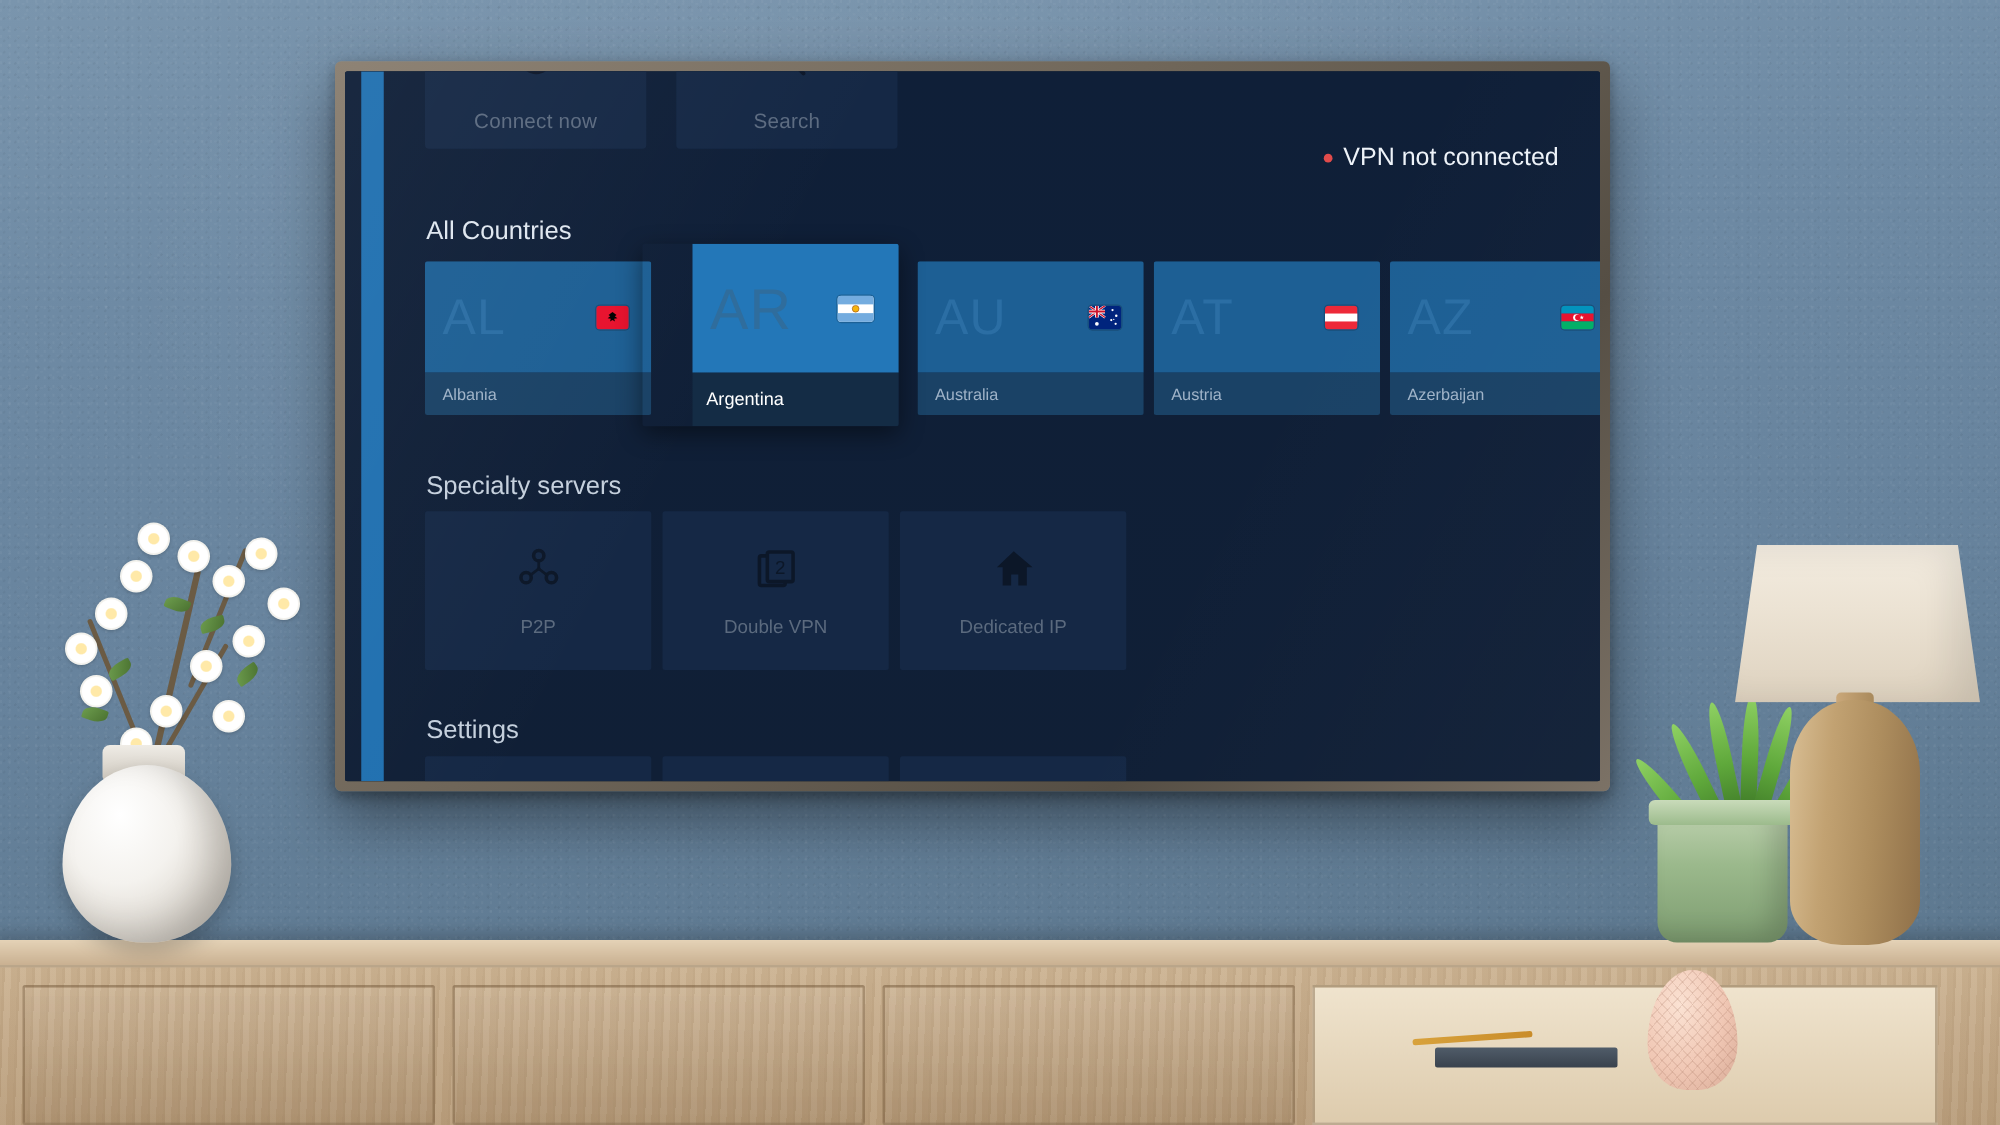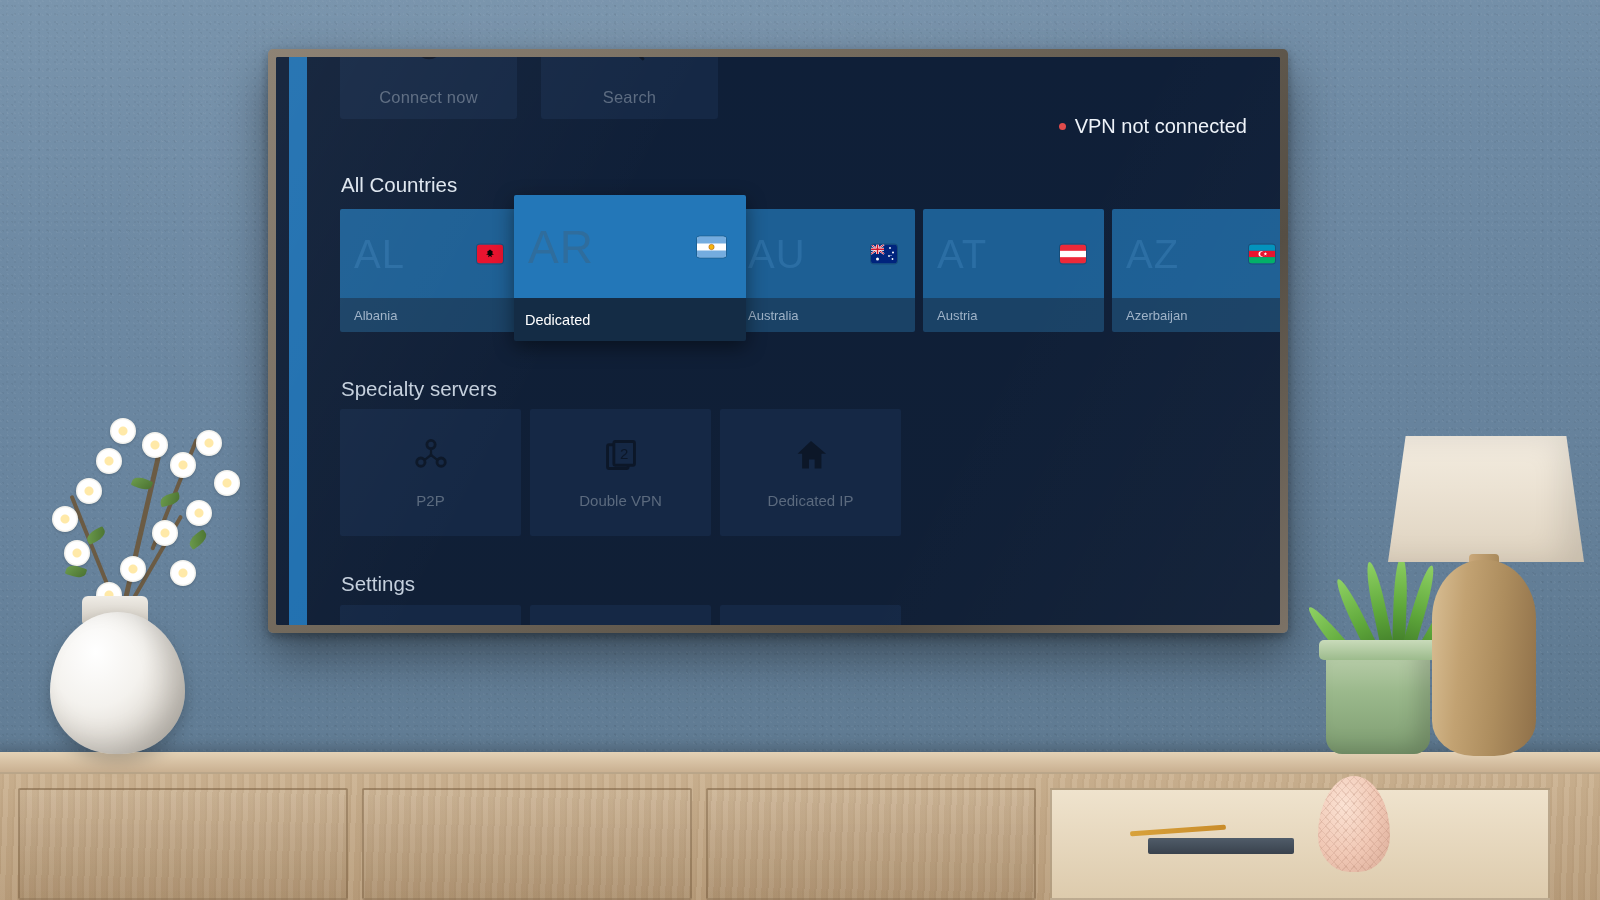--- a/index.html
+++ b/index.html
@@ -224,22 +224,23 @@
     box-shadow:0 0 0 1px rgba(0,0,0,.18);
   }
   .cc-label {
     height:34px; background:#1a4266; display:flex; align-items:center;
     padding-left:14px; font-size:13px; color:#9fb3c8;
   }
 
   
   .country-card.focused {
     position:absolute; left:174px; top:-14px;
-    width:232px; flex:none; z-index:20;
+    width:205px; flex:none; z-index:20;
     box-shadow:0 6px 20px rgba(0,0,0,.45);
+    padding-left:40px;
   }
   .country-card.focused .cc-top { height:103px; background:#2377b8; }
   .country-card.focused .cc-code { font-size:46px; color:#2f6d9d; }
   .country-card.focused .cc-flag { width:29px; height:21px; right:20px; }
   .country-card.focused .cc-label {
     height:43px; background:#142c45; color:#ffffff; font-size:14.5px; padding-left:11px;
   }
 
   
   .spec-row { position:absolute; left:0; top:352px; display:flex; gap:9px; }
@@ -378,21 +379,21 @@
                 <span class="cc-code">AR</span>
                 <span class="cc-flag">
                   <svg width="29" height="21" viewBox="0 0 29 21">
                     <rect width="29" height="21" fill="#fff"></rect>
                     <rect width="29" height="7" fill="#74acdf"></rect>
                     <rect y="14" width="29" height="7" fill="#74acdf"></rect>
                     <circle cx="14.5" cy="10.5" r="2.7" fill="#f6b40e" stroke="#85340a" stroke-width=".4"></circle>
                   </svg>
                 </span>
               </div>
-              <div class="cc-label">Dedicated</div>
+              <div class="cc-label">Argentina</div>
             </div>
           </div>
 
           <div class="sec-title sec-specialty">Specialty servers</div>
 
           <div class="spec-row">
             <div class="spec-card">
               <span class="spec-icon">
                 <svg width="38" height="38" viewBox="0 0 24 24" fill="none" stroke="#0c1728" stroke-width="1.8">
                   <circle cx="12" cy="5.4" r="2.6"></circle>

